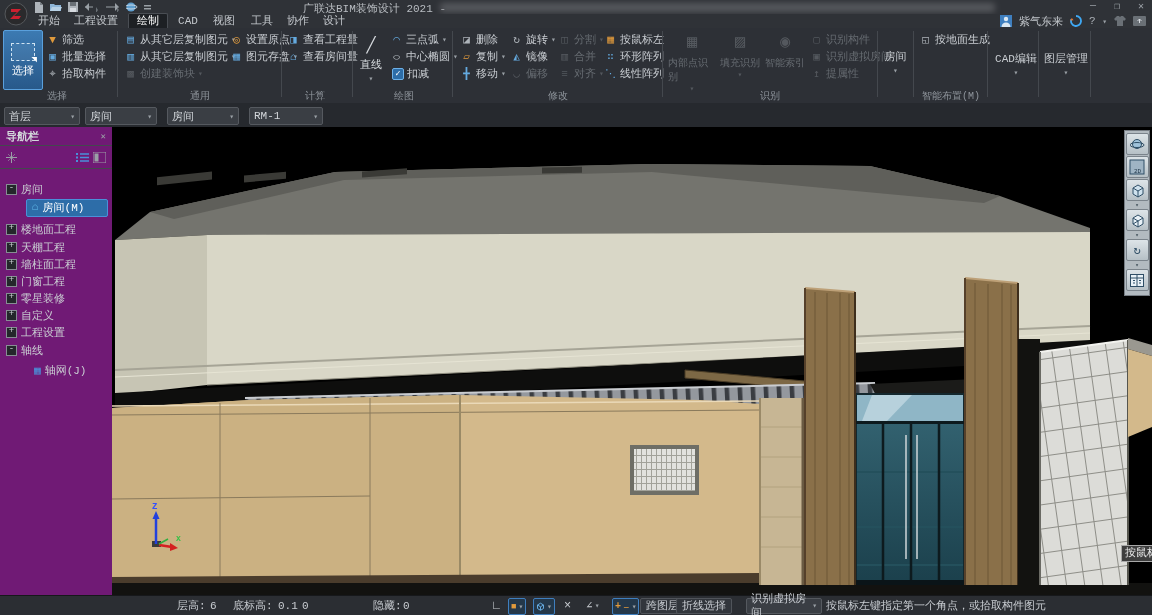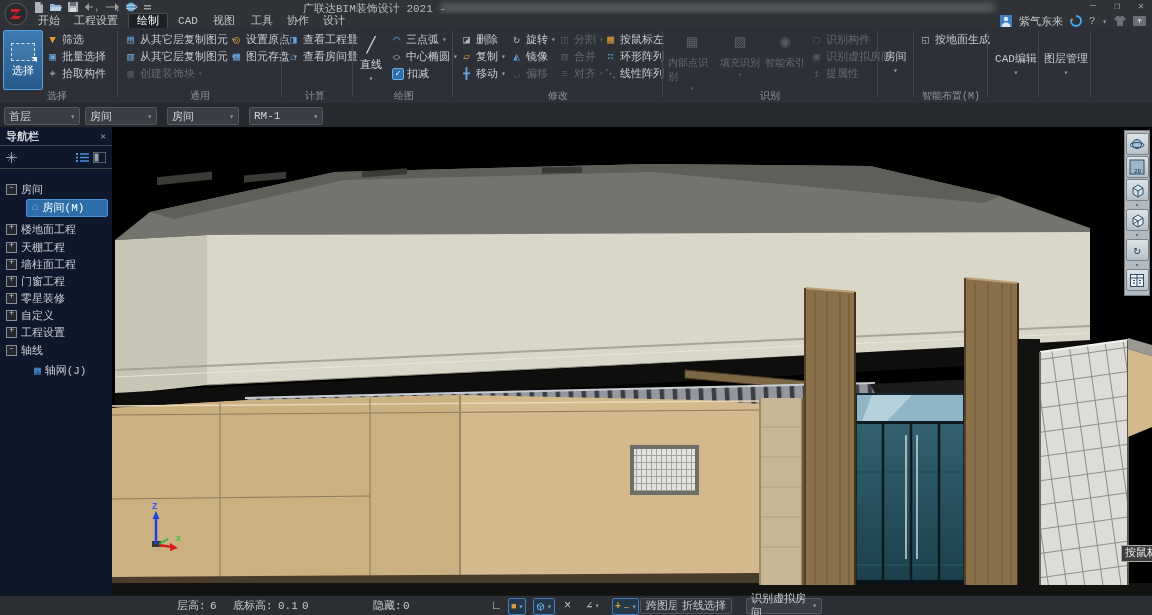--- a/index.html
+++ b/index.html
@@ -40,21 +40,21 @@
   #btn-line-big .ri{font-size:15px;color:#d8dce0}
   #btn-room-big{left:879px;top:2px;width:33px;height:64px;}
   .chk{width:10px;height:10px;background:#2d6da8;border:1px solid #6db1e8;border-radius:2px;font-size:9px;line-height:10px;color:#fff;text-align:center;}
   .bigrec{position:absolute;top:2px;display:flex;flex-direction:column;align-items:center;font-size:10px;color:#666b71;cursor:default;}
   .bigrec .bri{font-size:17px;color:#54585e;height:26px;line-height:26px;}
   .tallbtn{position:absolute;display:flex;flex-direction:column;align-items:center;justify-content:center;gap:2px;font-size:11px;color:#c9cdd2;cursor:default;}
   
   #ctxrow{position:absolute;left:0;top:103px;width:1152px;height:24px;background:#26292e;border-bottom:1px solid #1a1c1f;}
   .combo{position:absolute;top:4px;height:16px;background:#3a3e44;border:1px solid #55595f;border-radius:2px;font-size:11px;color:#d2d6da;display:flex;align-items:center;padding:0 4px;justify-content:space-between;cursor:default;}
   
-  #sidebar{position:absolute;left:0;top:127px;width:112px;height:468px;background:#0f172a;border-right:2px solid #1a1c1f;}
+  #sidebar{position:absolute;left:0;top:127px;width:112px;height:468px;background:#701a75;border-right:2px solid #1a1c1f;}
   #sb-head{height:18px;border-bottom:1px solid #44484e;display:flex;align-items:center;justify-content:space-between;padding:0 6px;font-size:11px;color:#d2d6da;font-weight:bold;}
   #sb-tools{height:22px;border-bottom:1px solid #44484e;display:flex;align-items:center;padding:0 6px;gap:4px;}
   #sb-tools .grow{flex:1}
   .trow{position:absolute;width:112px;height:16px;display:flex;align-items:center;font-size:11px;color:#c9cdd2;cursor:default;}
   .twisty{width:9px;height:9px;border:1px solid #878d94;background:#24272b;font-size:9px;line-height:7px;text-align:center;color:#c9cdd2;margin:0 4px 0 6px;flex:none;}
   .trow.sel .lbl{color:#fff}
   .selbg{position:absolute;left:26px;top:0;width:80px;height:16px;background:#2d6da8;border:1px solid #4a90d9;border-radius:2px;}
   .ticon{font-size:11px;color:#5fb7e8;margin-right:4px;z-index:1}
   .lbl{z-index:1;white-space:nowrap}
   
@@ -630,15 +630,16 @@
         <span style="color:#e09a3c">–</span>
         <span class="ar">▾</span>
       </span>
 
     <span class="stbtn" style="left:640px">跨图层选择</span>
     <span class="stbtn" style="left:676px">折线选择</span>
     <span class="stdrop" style="left:746px;width:66px">
         <span>识别虚拟房间</span>
         <span class="ar">▾</span>
       </span>
+    <span class="st" style="left:826px">按鼠标左键指定第一个角点，或拾取构件图元</span>
   </div>
 
 </div>
 
 </body></html>

